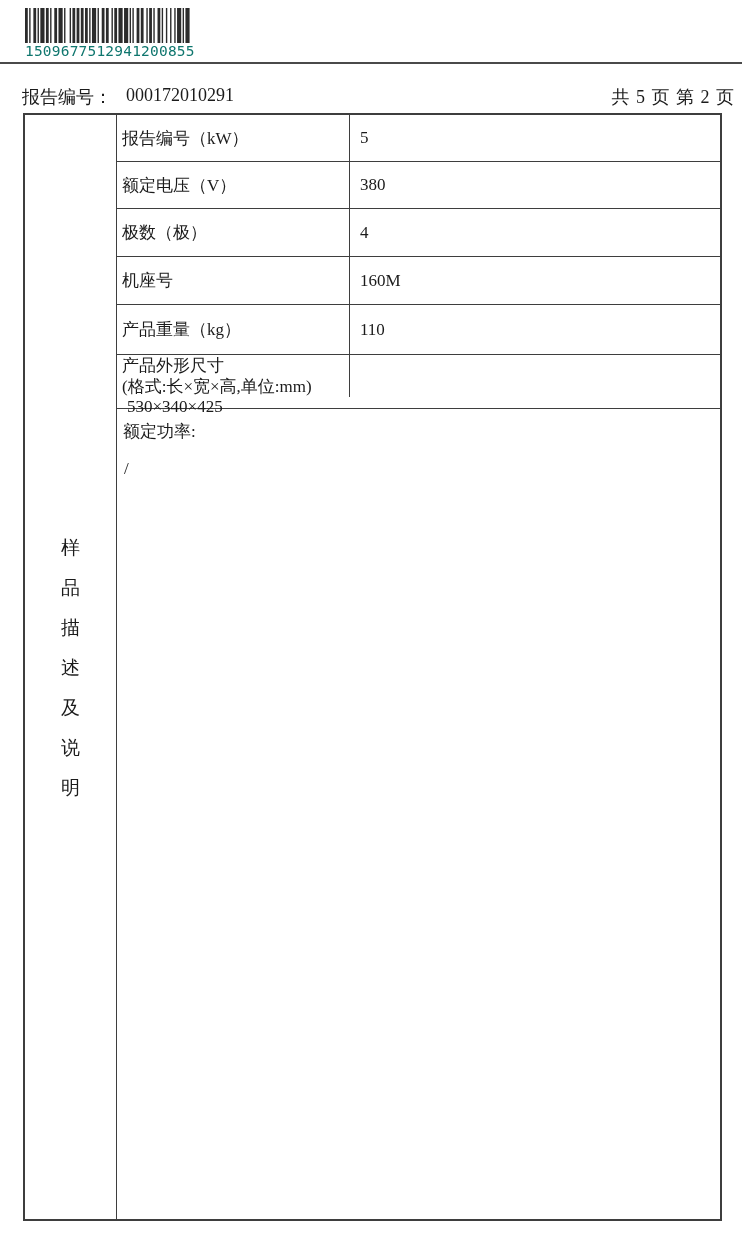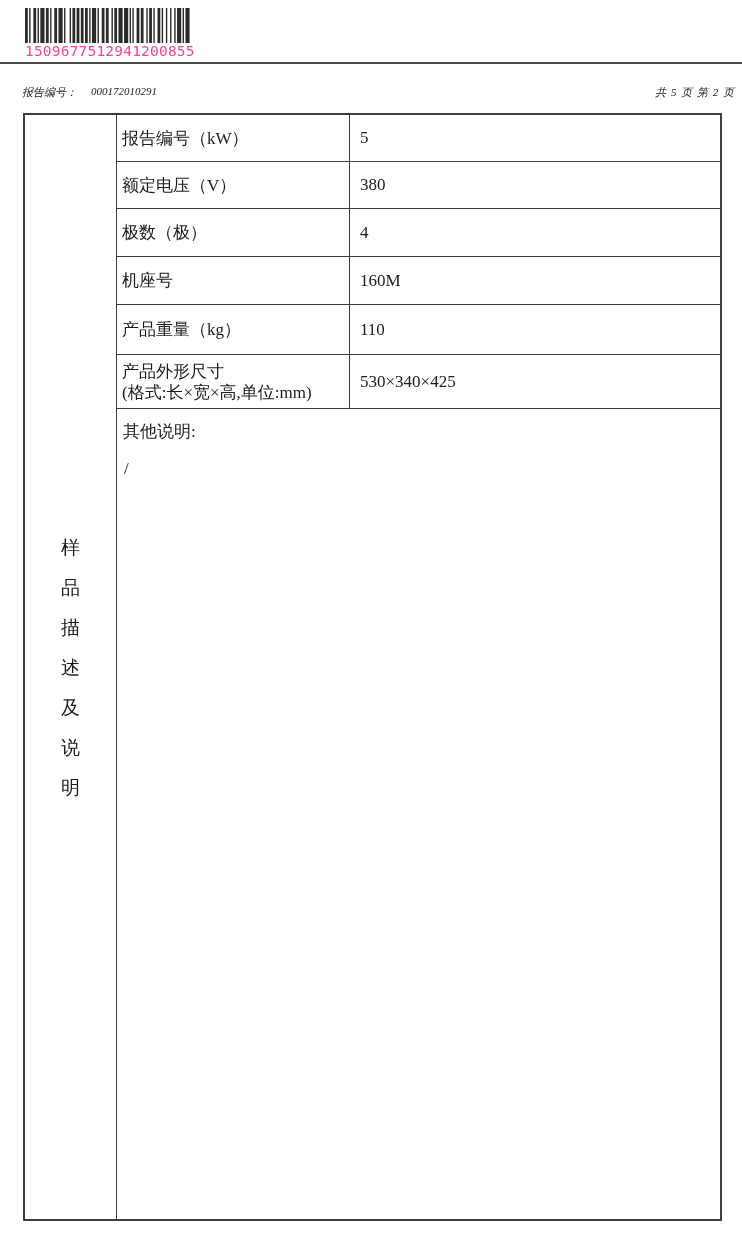--- a/index.html
+++ b/index.html
@@ -13,33 +13,32 @@
   }
 
   
   .barcode { position: absolute; left: 25px; top: 8px; width: 170px; }
   .barcode svg { display: block; }
   .barcode-number {
     font-family: "DejaVu Sans Mono", monospace;
     font-size: 14.5px;
     letter-spacing: 0.2px;
     white-space: nowrap;
-    color: #ec4899;
+    color: #0f766e;
     margin-top: 0px;
   }
 
   
   .top-rule { position: absolute; left: 0; top: 62px; width: 742px; height: 2px; background: #4a4a4a; }
 
   
   .header-row {
     position: absolute; left: 22px; top: 85px; width: 713px;
     display: flex; justify-content: space-between; align-items: baseline;
-    font-size: 11px;
-    font-style: italic;
+    font-size: 18px;
   }
   .report-no { display: flex; gap: 14px; }
   .page-indicator { letter-spacing: 1px; }
 
   
   .spec-table {
     position: absolute; left: 23px; top: 113px;
     width: 699px; height: 1108px;
     border: 2px solid #3e3e3e;
     display: flex;
@@ -52,21 +51,21 @@
   }
   .vertical-label {
     display: flex; flex-direction: column; gap: 21px;
     font-size: 19px; text-align: center; line-height: 1;
   }
   .main-col { flex: 1; display: flex; flex-direction: column; }
   .spec-row { display: flex; border-bottom: 1.5px solid #3e3e3e; }
   .spec-row:nth-child(1), .spec-row:nth-child(2) { height: 47px; }
   .spec-row:nth-child(3), .spec-row:nth-child(4) { height: 48px; }
   .spec-row:nth-child(5) { height: 50px; }
-  .spec-row:nth-child(6) { height: 54px; }
+  .spec-row:nth-child(6) { height: 54px; flex-direction: column; }
   .spec-label {
     width: 233px;
     border-right: 1.5px solid #3e3e3e;
     display: flex; align-items: center;
     padding-left: 5px;
     font-size: 17px;
     line-height: 21px;
     white-space: pre-line;
   }
   .spec-value {
@@ -180,20 +179,20 @@
         <div class="spec-value">110</div>
       </div>
 
       <div class="spec-row">
         <div class="spec-label">产品外形尺寸
 (格式:长×宽×高,单位:mm)</div>
         <div class="spec-value">530×340×425</div>
       </div>
 
       <div class="other-cell">
-        <div>其他说明:</div>
+        <div>额定功率:</div>
         <div class="other-value">/</div>
       </div>
 
     </div>
   </div>
 
 </div>
 
 </body></html>

